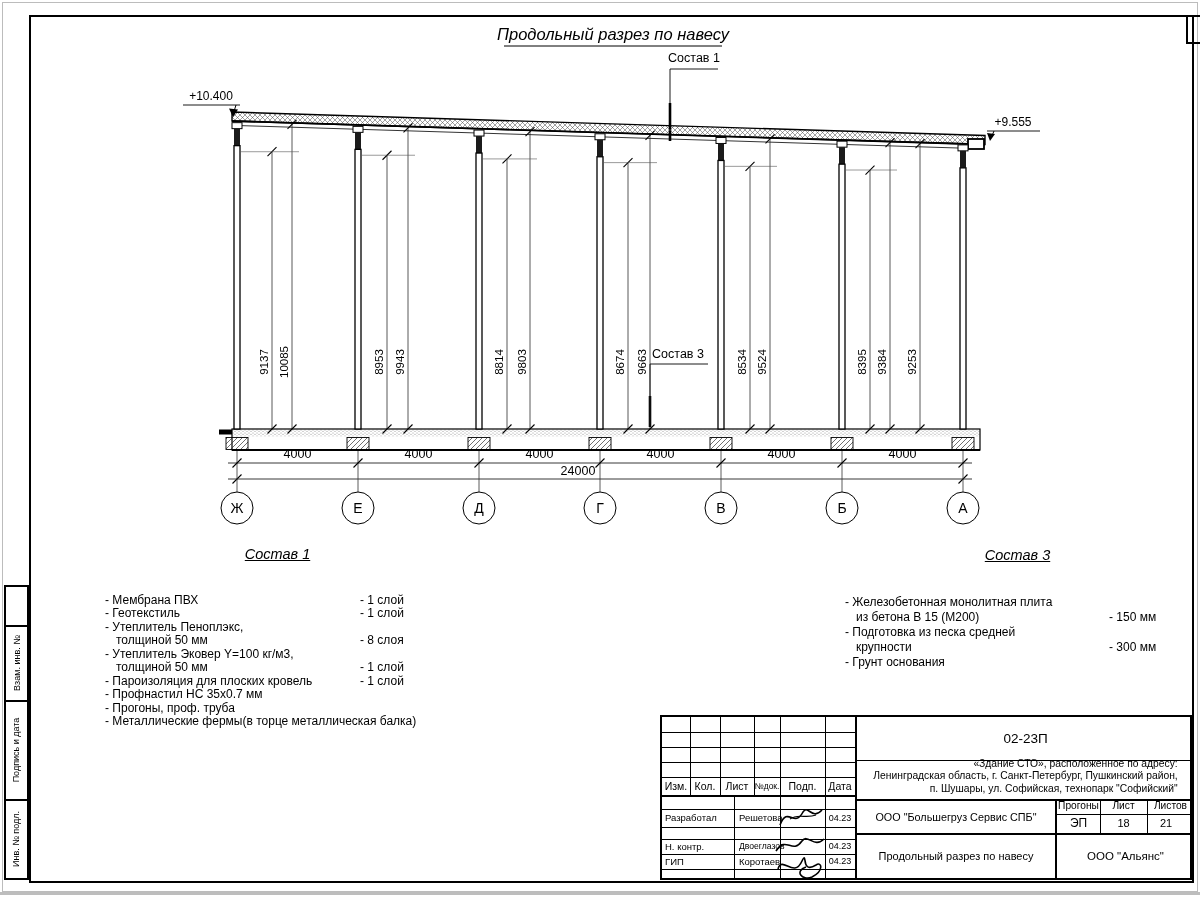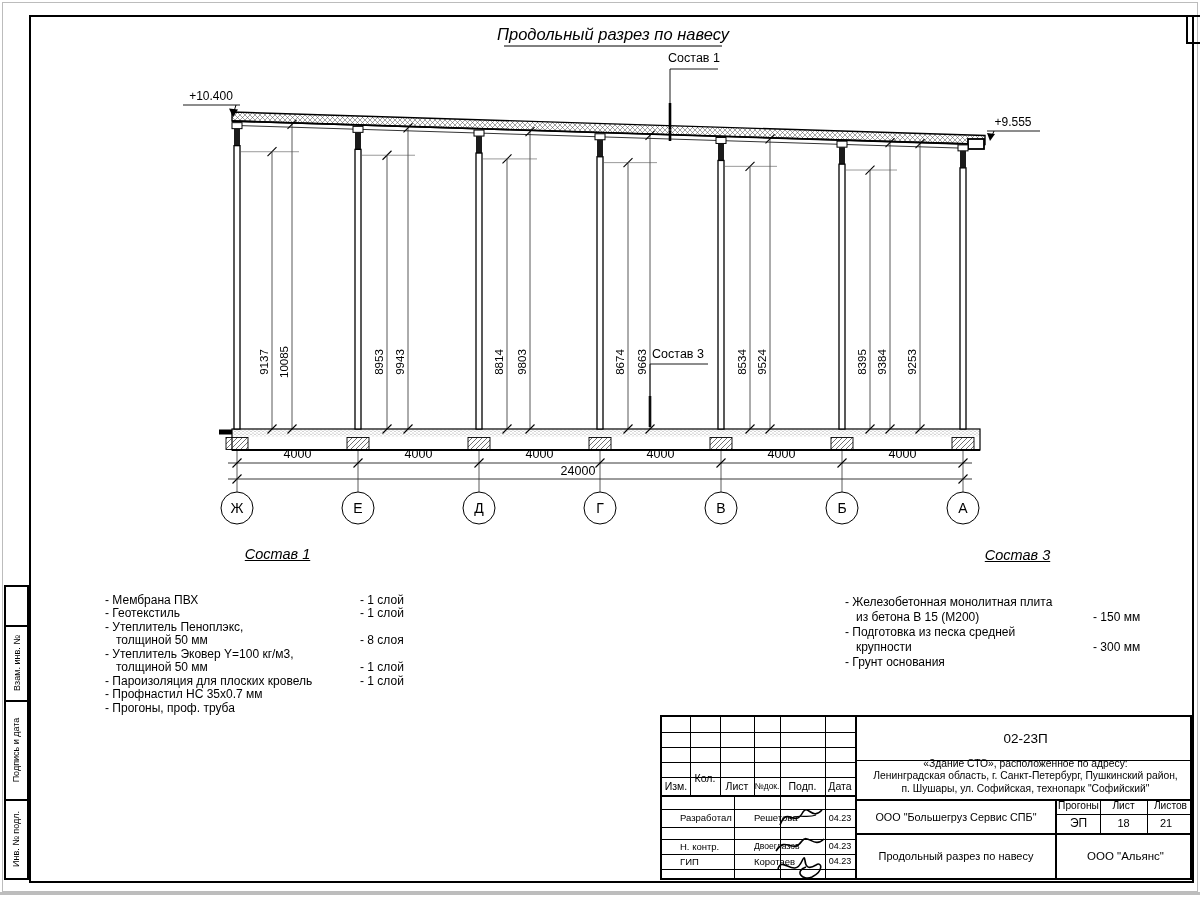--- a/index.html
+++ b/index.html
@@ -15,29 +15,29 @@
   
   .spec{position:absolute;font-size:12px;line-height:13.5px}
   .spec .spec-title{font-style:italic;font-size:14.5px;text-align:center;
                     text-decoration:underline;margin-bottom:32px;font-weight:normal}
   .spec .item{position:relative}
   .spec .name{white-space:pre-line;padding-left:11px;text-indent:-11px}
   .spec .qty{position:absolute;bottom:0}
   .spec1{left:105px;top:548px;width:345px}
   .spec1 .qty{left:255px}
   .spec3{left:845px;top:548px;width:345px;line-height:15px}
-  .spec3 .qty{left:248px}
+  .spec3 .qty{left:264px}
 
   
   .tb{position:absolute;left:660px;top:715px;width:532px;height:165px;
       border:2px solid #000;box-sizing:border-box}
   .tb .vl,.tb .hl,.stamp .hl{position:absolute;background:#000}
   .tc{position:absolute;display:flex;align-items:center;justify-content:center;
-      text-align:center;font-size:10.5px;line-height:1.18;white-space:nowrap}
-  .tl{justify-content:flex-start;padding-left:18px;font-size:9.5px}
+      text-align:right;font-size:10.5px;line-height:1.18;white-space:nowrap}
+  .tl{justify-content:flex-start;padding-left:3px;font-size:9.5px}
   .pre{white-space:pre-line}
   .sig{position:absolute}
 
   
   .stamp{position:absolute;left:4px;top:585px;width:25px;height:295px;
          border:2px solid #000;box-sizing:border-box}
   .rot{position:absolute;left:0;width:100%;display:flex;align-items:center;justify-content:center;overflow:visible}
   .rot span{transform:rotate(-90deg);white-space:nowrap;font-size:9px;color:#000}
 </style>
 </head>
@@ -248,20 +248,24 @@
         <div class="qty">- 1 слой</div>
       </div>
     <div class="item">
         <div class="name">- Профнастил НС 35х0.7 мм</div>
         <div class="qty"></div>
       </div>
     <div class="item">
         <div class="name">- Прогоны, проф. труба</div>
         <div class="qty"></div>
       </div>
+    <div class="item">
+        <div class="name">- Металлические фермы(в торце металлическая балка)</div>
+        <div class="qty"></div>
+      </div>
   </div>
 
   
   <div class="spec spec3">
     <div class="spec-title">Состав 3</div>
     <div class="item">
         <div class="name">- Железобетонная  монолитная плита
 из бетона В 15 (М200)</div>
         <div class="qty">- 150 мм</div>
       </div>
@@ -298,21 +302,21 @@
     <div class="hl" style="left:0;top:110px;width:193px;height:1px"></div>
     <div class="hl" style="left:0;top:122px;width:193px;height:1px"></div>
     <div class="hl" style="left:0;top:137px;width:193px;height:1px"></div>
     <div class="hl" style="left:0;top:152px;width:193px;height:1px"></div>
     <div class="hl" style="left:193px;top:43px;width:339px;height:1px"></div>
     <div class="hl" style="left:193px;top:82px;width:339px;height:2px"></div>
     <div class="hl" style="left:393px;top:97px;width:139px;height:1px"></div>
     <div class="hl" style="left:193px;top:116px;width:339px;height:2px"></div>
 
     <div class="tc" style="left:0;top:60px;width:28px;height:18px">Изм.</div>
-    <div class="tc" style="left:28px;top:52px;width:30px;height:18px">Кол.</div>
+    <div class="tc" style="left:28px;top:60px;width:30px;height:18px">Кол.</div>
     <div class="tc" style="left:58px;top:60px;width:34px;height:18px">Лист</div>
     <div class="tc" style="left:92px;top:60px;width:26px;height:18px;font-size:8.5px">№док.</div>
     <div class="tc" style="left:118px;top:60px;width:45px;height:18px">Подп.</div>
     <div class="tc" style="left:163px;top:60px;width:30px;height:18px">Дата</div>
 
     <div class="tc tl" style="left:0;top:92px;width:72px;height:18px">Разработал</div>
     <div class="tc tl" style="left:74px;top:92px;width:44px;height:18px">Решетова</div>
     <div class="tc" style="left:163px;top:92px;width:30px;height:18px;font-size:9px">04.23</div>
     <div class="tc tl" style="left:0;top:122px;width:72px;height:15px">Н. контр.</div>
     <div class="tc tl" style="left:74px;top:122px;width:44px;height:15px;font-size:8.6px">Двоеглазов</div>

